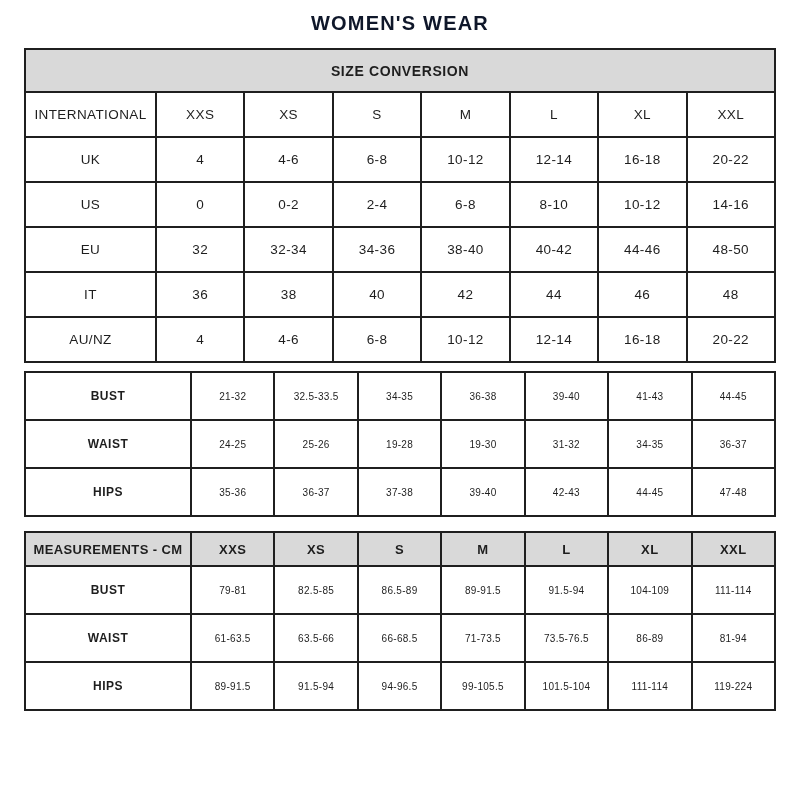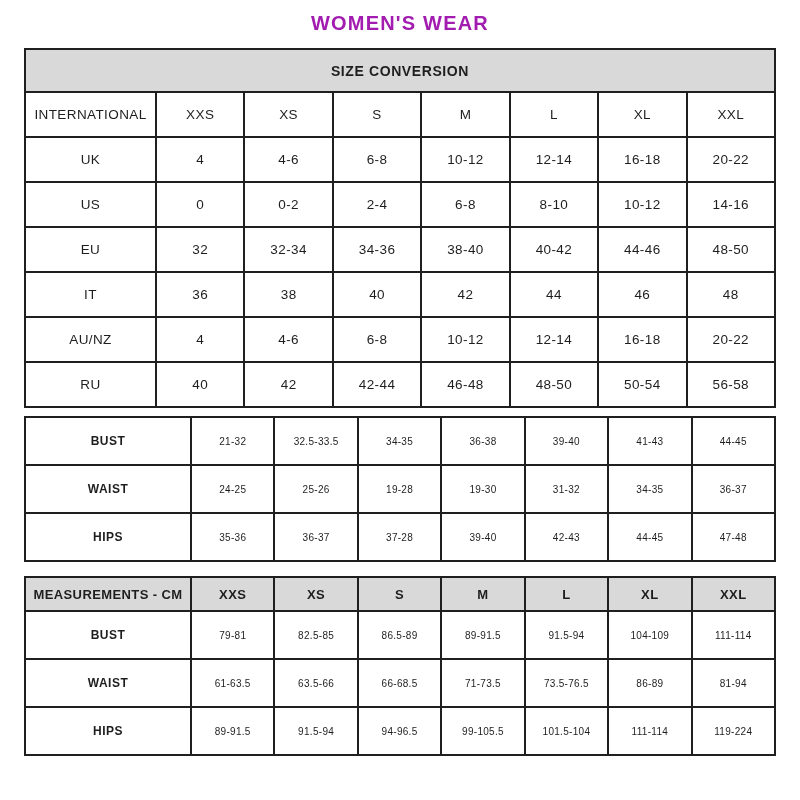--- a/index.html
+++ b/index.html
@@ -17,21 +17,21 @@
     width: 800px;
     height: 800px;
     padding: 8px 24px 10px 24px;
   }
   .page-title {
     text-align: center;
     font-size: 20px;
     font-weight: 700;
     letter-spacing: 1.2px;
     margin: 4px 0 13px 0;
-    color: #a21caf;
+    color: #0f172a;
   }
   table {
     width: 752px;
     border-collapse: collapse;
     table-layout: fixed;
   }
   td {
     border: 2px solid #1f1f1f;
     text-align: center;
     vertical-align: middle;
@@ -152,30 +152,20 @@
     <tr>
       <td>AU/NZ</td>
       <td>4</td>
       <td>4-6</td>
       <td>6-8</td>
       <td>10-12</td>
       <td>12-14</td>
       <td>16-18</td>
       <td>20-22</td>
     </tr>
-    <tr>
-      <td>RU</td>
-      <td>40</td>
-      <td>42</td>
-      <td>42-44</td>
-      <td>46-48</td>
-      <td>48-50</td>
-      <td>50-54</td>
-      <td>56-58</td>
-    </tr>
   </tbody>
     </table>
 
   <table class="tm">
     <colgroup>
         <col class="c-first">
         <col>
         <col>
         <col>
         <col>
@@ -201,21 +191,21 @@
       <td class="val">19-28</td>
       <td class="val">19-30</td>
       <td class="val">31-32</td>
       <td class="val">34-35</td>
       <td class="val">36-37</td>
     </tr>
     <tr>
       <td class="row-label">HIPS</td>
       <td class="val">35-36</td>
       <td class="val">36-37</td>
-      <td class="val">37-28</td>
+      <td class="val">37-38</td>
       <td class="val">39-40</td>
       <td class="val">42-43</td>
       <td class="val">44-45</td>
       <td class="val">47-48</td>
     </tr>
   </tbody>
     </table>
 
   <table class="tm">
     <colgroup>

